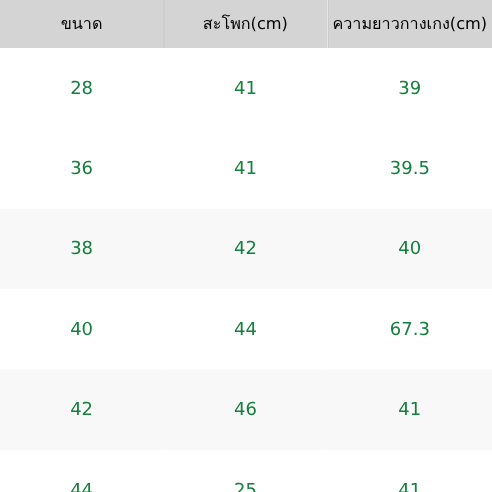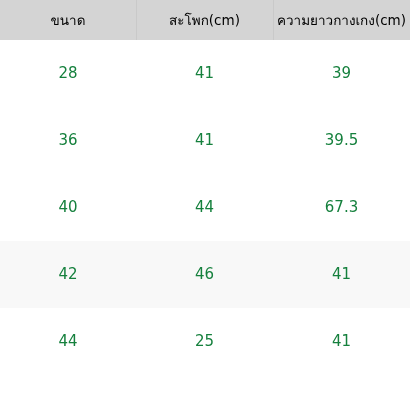--- a/index.html
+++ b/index.html
@@ -84,20 +84,25 @@
     <tr class="stripe-odd">
       <td>28</td>
       <td>41</td>
       <td>39</td>
     </tr>
     <tr class="stripe-odd">
       <td>36</td>
       <td>41</td>
       <td>39.5</td>
     </tr>
+    <tr class="stripe-even">
+      <td>38</td>
+      <td>42</td>
+      <td>40</td>
+    </tr>
     <tr class="stripe-odd">
       <td>40</td>
       <td>44</td>
       <td>67.3</td>
     </tr>
     <tr class="stripe-even">
       <td>42</td>
       <td>46</td>
       <td>41</td>
     </tr>

